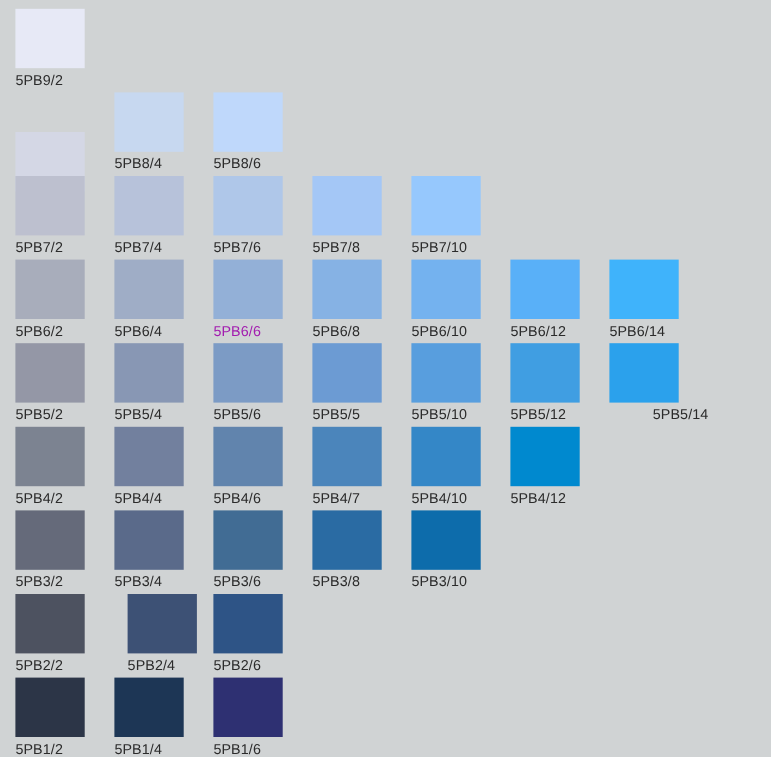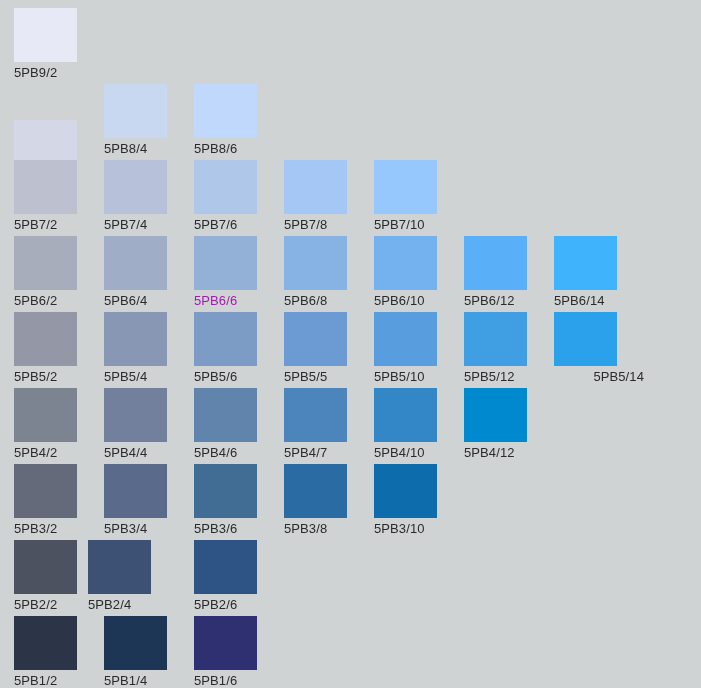--- a/index.html
+++ b/index.html
@@ -180,21 +180,21 @@
       <div class="swatch-label" style="color: rgb(43, 43, 43);">5PB3/8</div>
     </div>
     <div class="cell" style="left: 374px; top: 464px;">
       <div class="swatch" title="5PB3/10" style="width: 63px; height: 54px; background: rgb(13, 108, 171);"></div>
       <div class="swatch-label" style="color: rgb(43, 43, 43);">5PB3/10</div>
     </div>
     <div class="cell" style="left: 14px; top: 540px;">
       <div class="swatch" title="5PB2/2" style="width: 63px; height: 54px; background: rgb(77, 82, 96);"></div>
       <div class="swatch-label" style="color: rgb(43, 43, 43);">5PB2/2</div>
     </div>
-    <div class="cell" style="left: 88px; top: 540px;">
+    <div class="cell" style="left: 116px; top: 540px;">
       <div class="swatch" title="5PB2/4" style="width: 63px; height: 54px; background: rgb(61, 81, 117);"></div>
       <div class="swatch-label" style="color: rgb(43, 43, 43);">5PB2/4</div>
     </div>
     <div class="cell" style="left: 194px; top: 540px;">
       <div class="swatch" title="5PB2/6" style="width: 63px; height: 54px; background: rgb(46, 84, 134);"></div>
       <div class="swatch-label" style="color: rgb(43, 43, 43);">5PB2/6</div>
     </div>
     <div class="cell" style="left: 14px; top: 616px;">
       <div class="swatch" title="5PB1/2" style="width: 63px; height: 54px; background: rgb(44, 53, 71);"></div>
       <div class="swatch-label" style="color: rgb(43, 43, 43);">5PB1/2</div>

